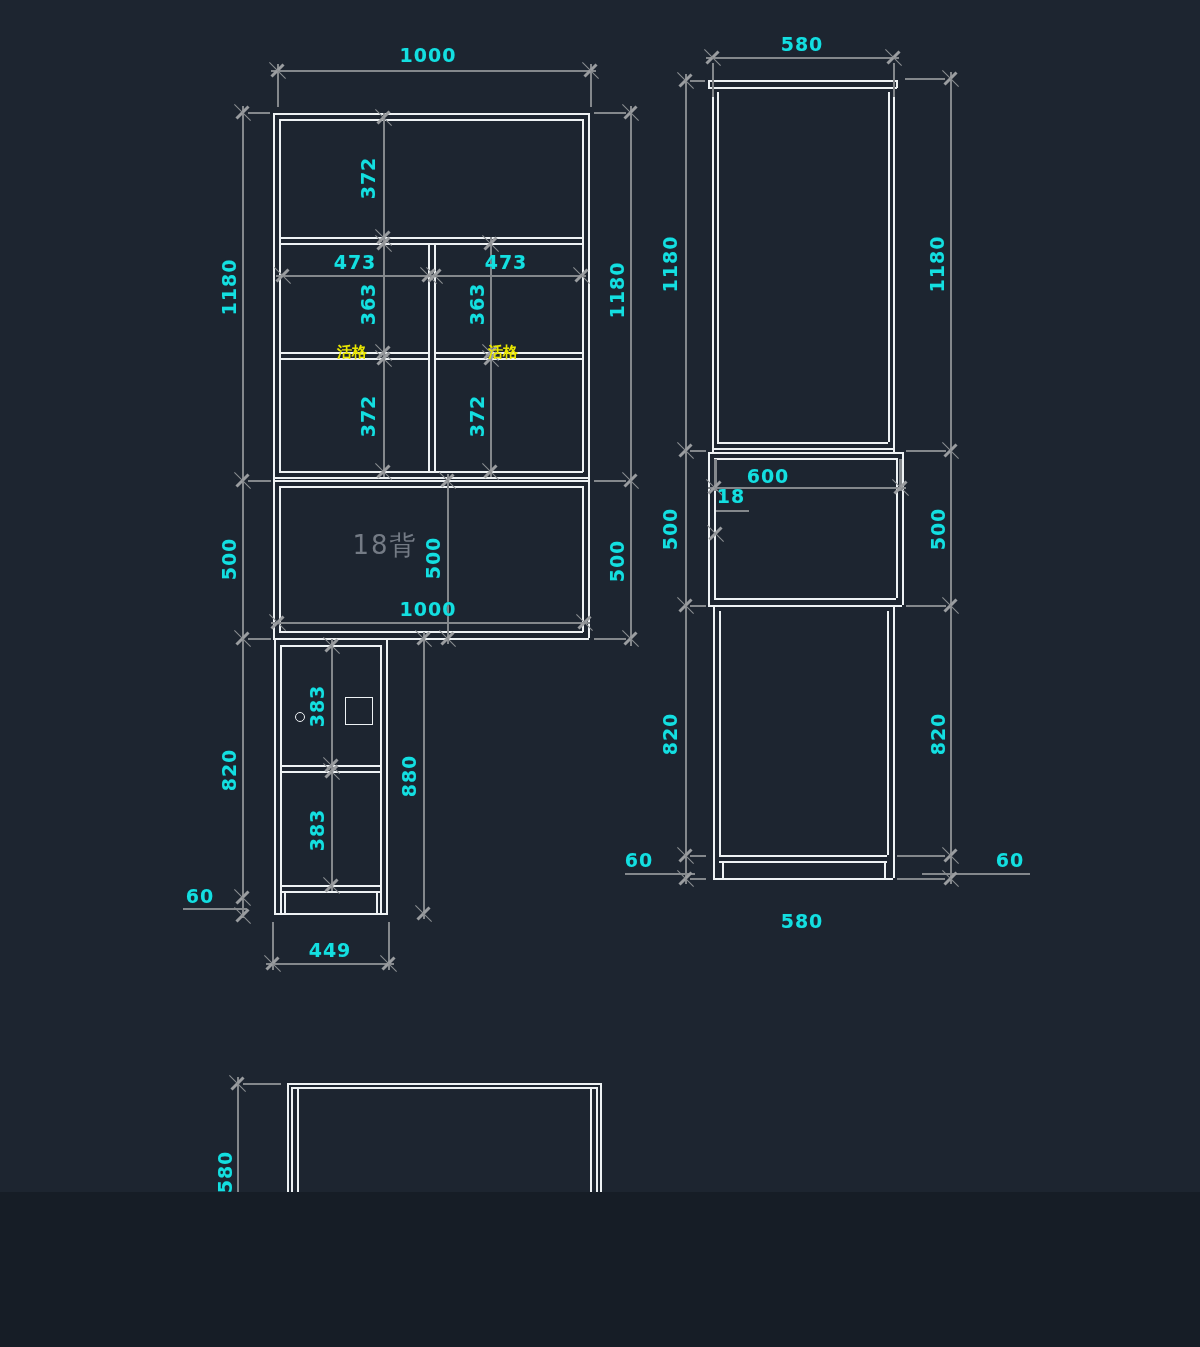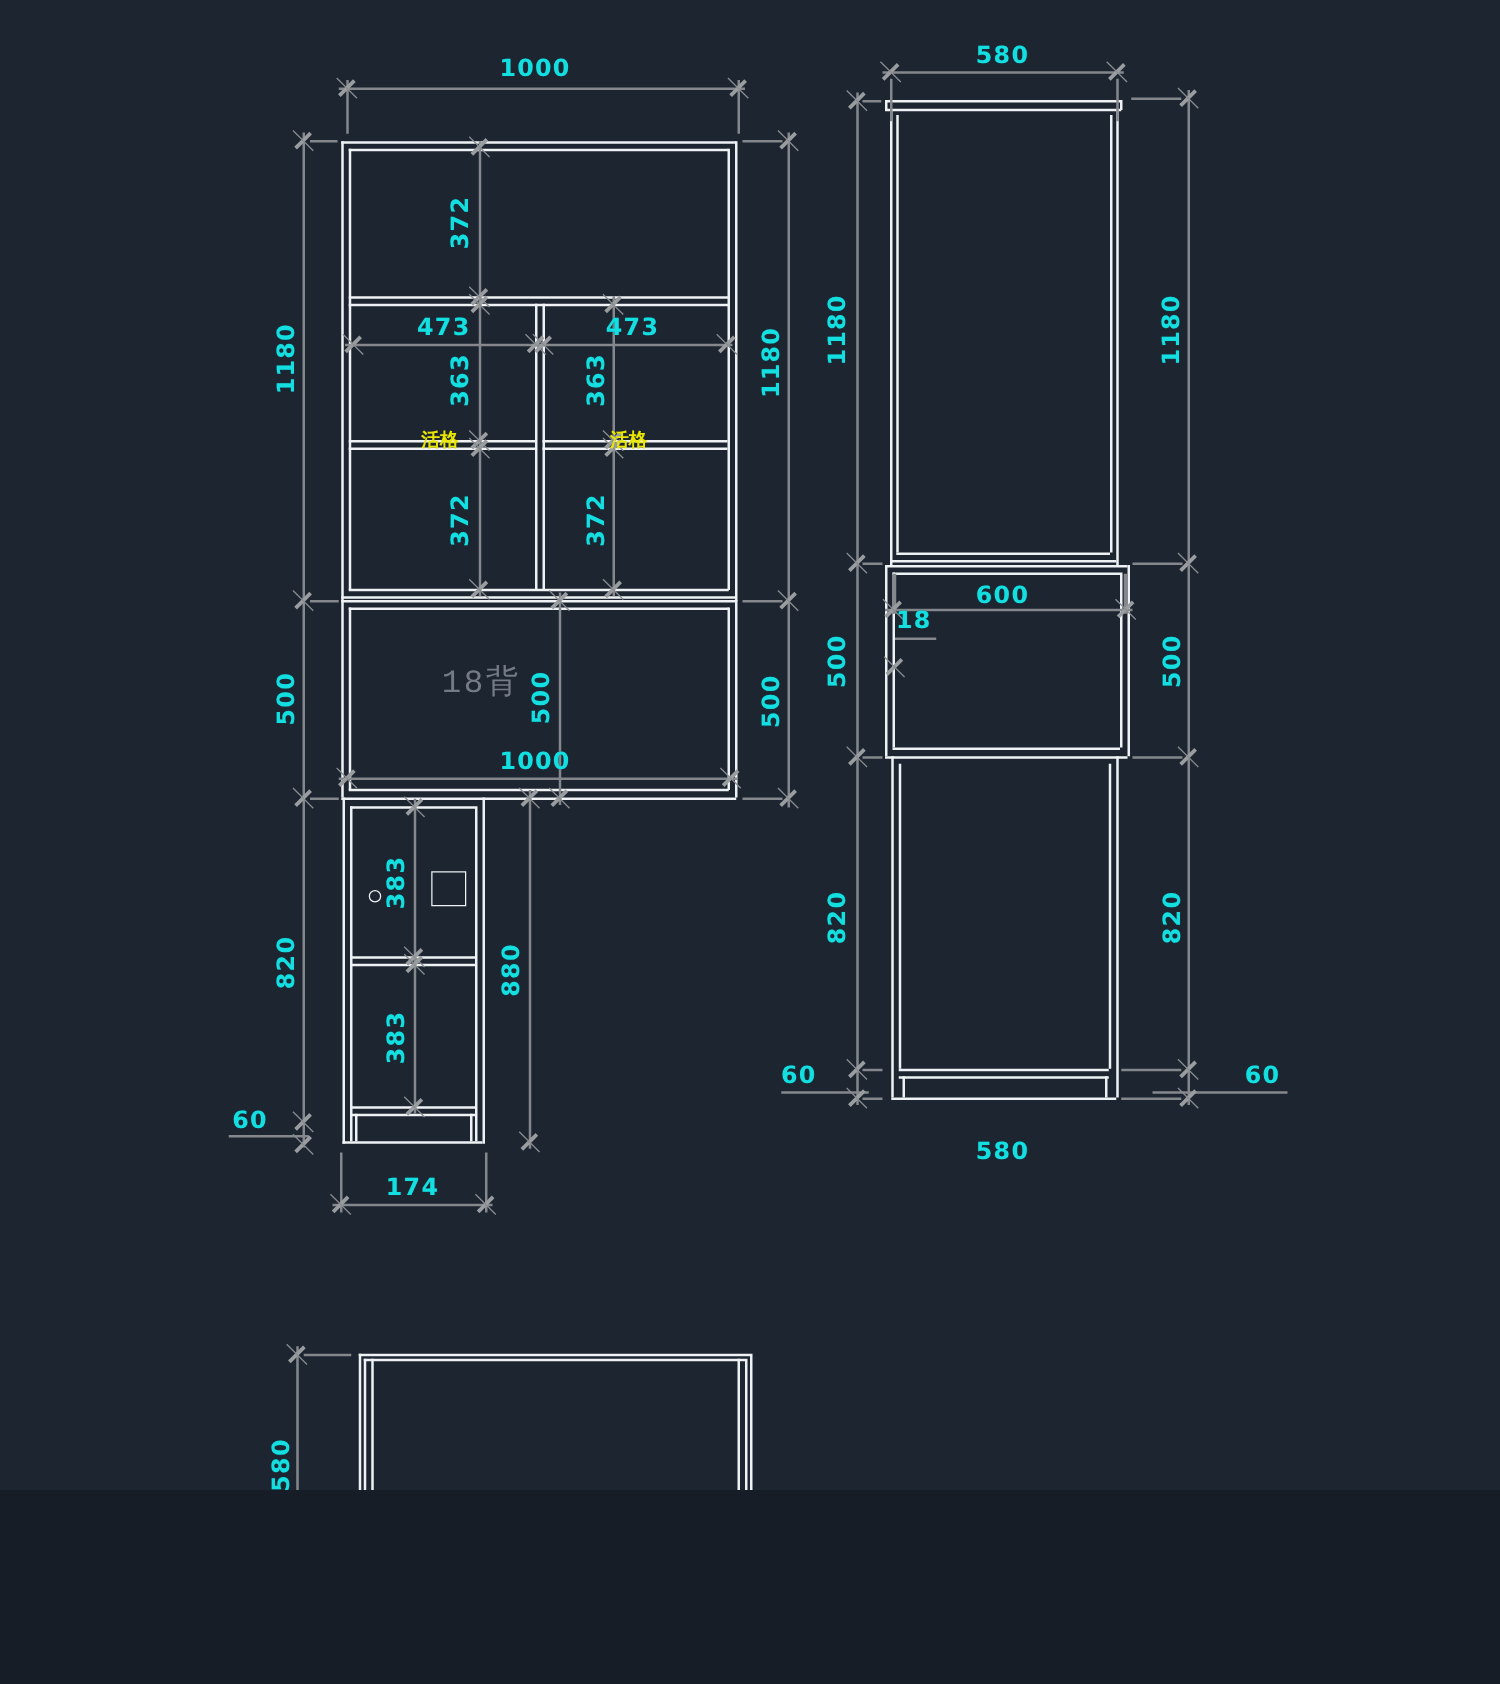--- a/index.html
+++ b/index.html
@@ -282,35 +282,35 @@
       <span class="lbl v" style="left: 368px; top: 178px;">372</span>
       <span class="lbl" style="left: 355px; top: 262px;">473</span>
       <span class="lbl" style="left: 506px; top: 262px;">473</span>
       <span class="lbl v" style="left: 368px; top: 304px;">363</span>
       <span class="lbl v" style="left: 477px; top: 304px;">363</span>
       <span class="lbl tag" style="left: 352px; top: 352px;">活格</span>
       <span class="lbl tag" style="left: 503px; top: 352px;">活格</span>
       <span class="lbl v" style="left: 368px; top: 416px;">372</span>
       <span class="lbl v" style="left: 477px; top: 416px;">372</span>
       <span class="lbl v" style="left: 617px; top: 290px;">1180</span>
-      <span class="lbl note" style="left: 385px; top: 545px; font-family: Liberation Mono, monospace;">18背</span>
+      <span class="lbl note" style="left: 385px; top: 545px;">18背</span>
       <span class="lbl v" style="left: 433px; top: 558px;">500</span>
       <span class="lbl v" style="left: 229px; top: 559px;">500</span>
       <span class="lbl v" style="left: 617px; top: 561px;">500</span>
       <span class="lbl" style="left: 428px; top: 609px;">1000</span>
       <span class="lbl v" style="left: 317px; top: 706px;">383</span>
       <span class="lbl v" style="left: 409px; top: 776px;">880</span>
       <span class="lbl v" style="left: 229px; top: 770px;">820</span>
       <span class="lbl v" style="left: 317px; top: 830px;">383</span>
       <span class="lbl" style="left: 200px; top: 896px;">60</span>
-      <span class="lbl" style="left: 330px; top: 950px;">174</span>
+      <span class="lbl" style="left: 330px; top: 950px;">449</span>
       <span class="lbl" style="left: 802px; top: 44px;">580</span>
       <span class="lbl v" style="left: 670px; top: 264px;">1180</span>
       <span class="lbl v" style="left: 937px; top: 264px;">1180</span>
-      <span class="lbl" style="left: 802px; top: 476px; text-align: center;">600</span>
+      <span class="lbl" style="left: 768px; top: 476px; text-align: center;">600</span>
       <span class="lbl" style="left: 731px; top: 496px;">18</span>
       <span class="lbl v" style="left: 670px; top: 529px;">500</span>
       <span class="lbl v" style="left: 938px; top: 529px;">500</span>
       <span class="lbl v" style="left: 670px; top: 734px;">820</span>
       <span class="lbl v" style="left: 938px; top: 734px;">820</span>
       <span class="lbl" style="left: 639px; top: 860px;">60</span>
       <span class="lbl" style="left: 1010px; top: 860px;">60</span>
       <span class="lbl" style="left: 802px; top: 921px;">580</span>
       <span class="lbl v" style="left: 225px; top: 1172px;">580</span>
       <span class="lbl" style="left: 443px; top: 1301px;">1000</span>

